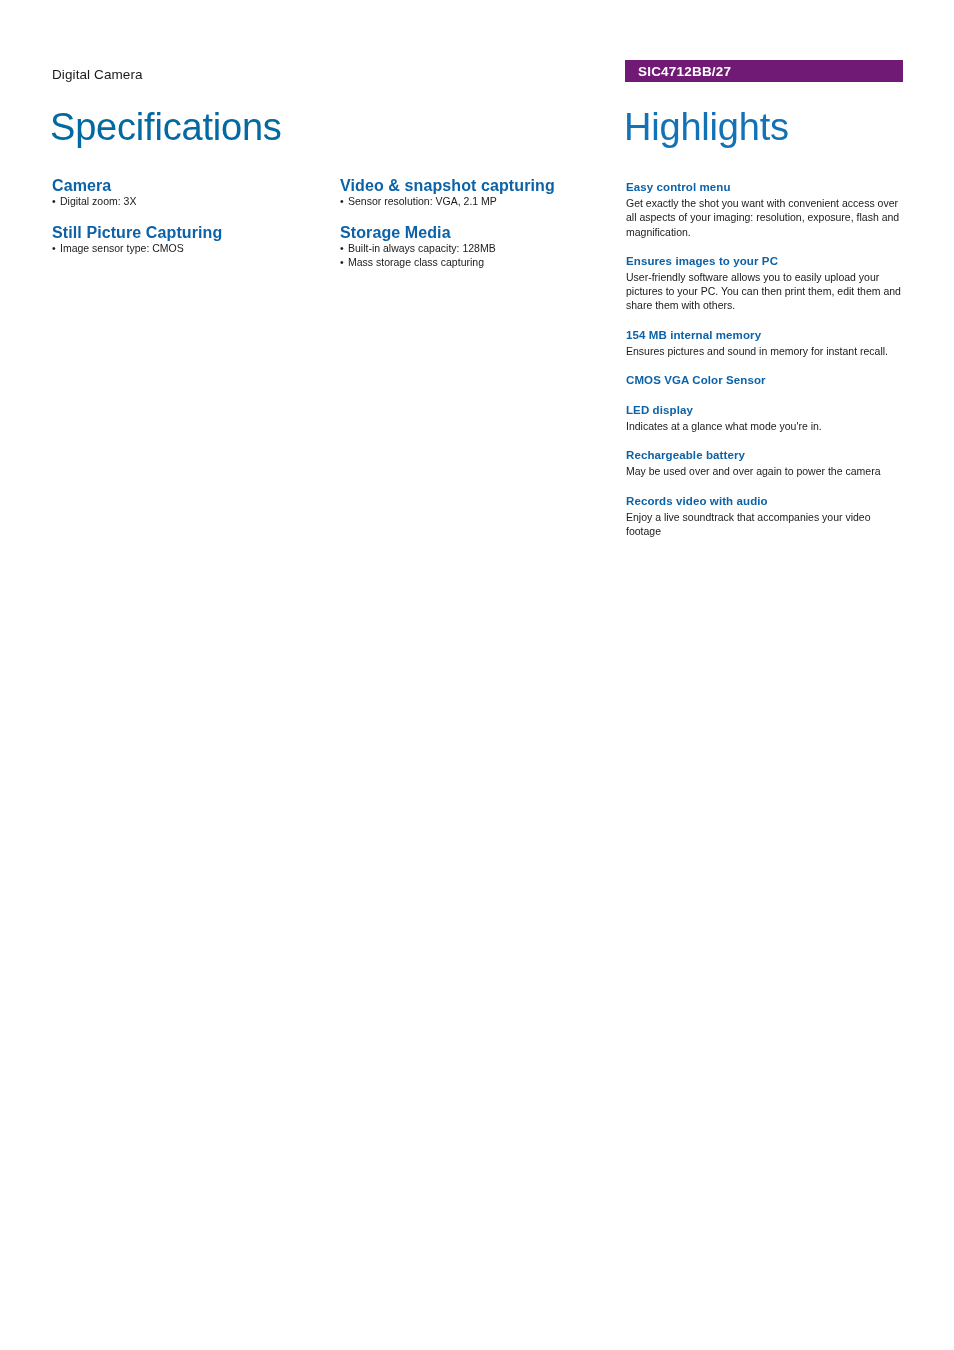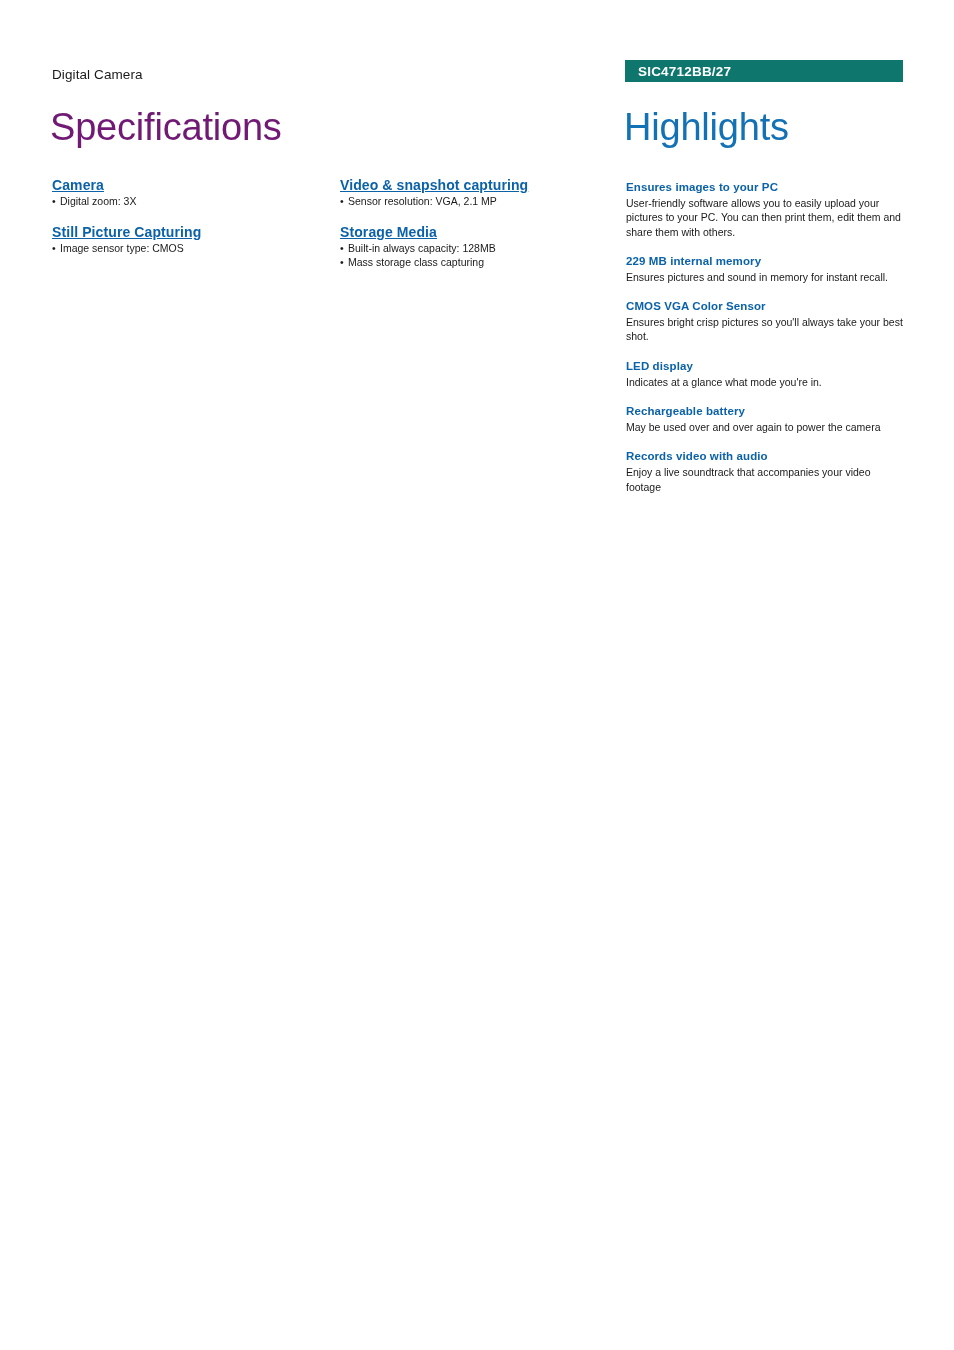--- a/index.html
+++ b/index.html
@@ -32,41 +32,41 @@
     color: #1a1a1a;
     letter-spacing: 0.1px;
   }
 
   .model-bar {
     position: absolute;
     left: 625px;
     top: 48px;
     width: 278px;
     height: 22px;
-    background: #0f766e;
+    background: #701a75;
   }
   .model-bar-text {
     position: absolute;
     left: 13px;
     top: 3px;
     font-size: 13.5px;
     line-height: 17px;
     color: #ffffff;
     font-weight: 600;
     letter-spacing: 0.2px;
   }
 
   
   .title-specs {
     position: absolute;
     left: 50px;
     top: 92px;
     font-size: 38px;
     line-height: 46px;
-    color: #701a75;
+    color: #0369a1;
     font-weight: 400;
     letter-spacing: -0.2px;
   }
   .title-highlights {
     position: absolute;
     left: 624px;
     top: 92px;
     font-size: 38px;
     line-height: 46px;
     color: #1371b5;
@@ -80,27 +80,26 @@
     top: 166px;
     width: 262px;
   }
   .spec-col-1 { left: 52px; }
   .spec-col-2 { left: 340px; }
 
   .spec-group { margin-bottom: 16px; }
   .spec-group:last-child { margin-bottom: 0; }
 
   .spec-heading {
-    font-size: 14px;
+    font-size: 16px;
     line-height: 15px;
     font-weight: 700;
     color: #0b62a8;
     letter-spacing: 0.1px;
     margin-bottom: 1px;
-    text-decoration: underline;
   }
   .spec-item {
     font-size: 10.5px;
     line-height: 14.5px;
     color: #1a1a1a;
     position: relative;
     padding-left: 8px;
   }
   .spec-item .bullet {
     position: absolute;
@@ -172,30 +171,33 @@
       </div>
       <div class="spec-group">
         <div class="spec-heading">Storage Media</div>
         <div class="spec-item"><span class="bullet">•</span><span>Built-in always capacity: 128MB</span></div>
         <div class="spec-item"><span class="bullet">•</span><span>Mass storage class capturing</span></div>
       </div>
     </div>
 
   <div class="highlights-col">
       <div class="hl-block">
+        <div class="hl-title">Easy control menu</div>
+        <div class="hl-body">Get exactly the shot you want with convenient access over all aspects of your imaging: resolution, exposure, flash and magnification.</div>
+      </div>
+      <div class="hl-block">
         <div class="hl-title">Ensures images to your PC</div>
         <div class="hl-body">User-friendly software allows you to easily upload your pictures to your PC. You can then print them, edit them and share them with others.</div>
       </div>
       <div class="hl-block">
-        <div class="hl-title">229 MB internal memory</div>
+        <div class="hl-title">154 MB internal memory</div>
         <div class="hl-body">Ensures pictures and sound in memory for instant recall.</div>
       </div>
       <div class="hl-block">
         <div class="hl-title">CMOS VGA Color Sensor</div>
-        <div class="hl-body">Ensures bright crisp pictures so you'll always take your best shot.</div>
       </div>
       <div class="hl-block">
         <div class="hl-title">LED display</div>
         <div class="hl-body">Indicates at a glance what mode you're in.</div>
       </div>
       <div class="hl-block">
         <div class="hl-title">Rechargeable battery</div>
         <div class="hl-body">May be used over and over again to power the camera</div>
       </div>
       <div class="hl-block">

